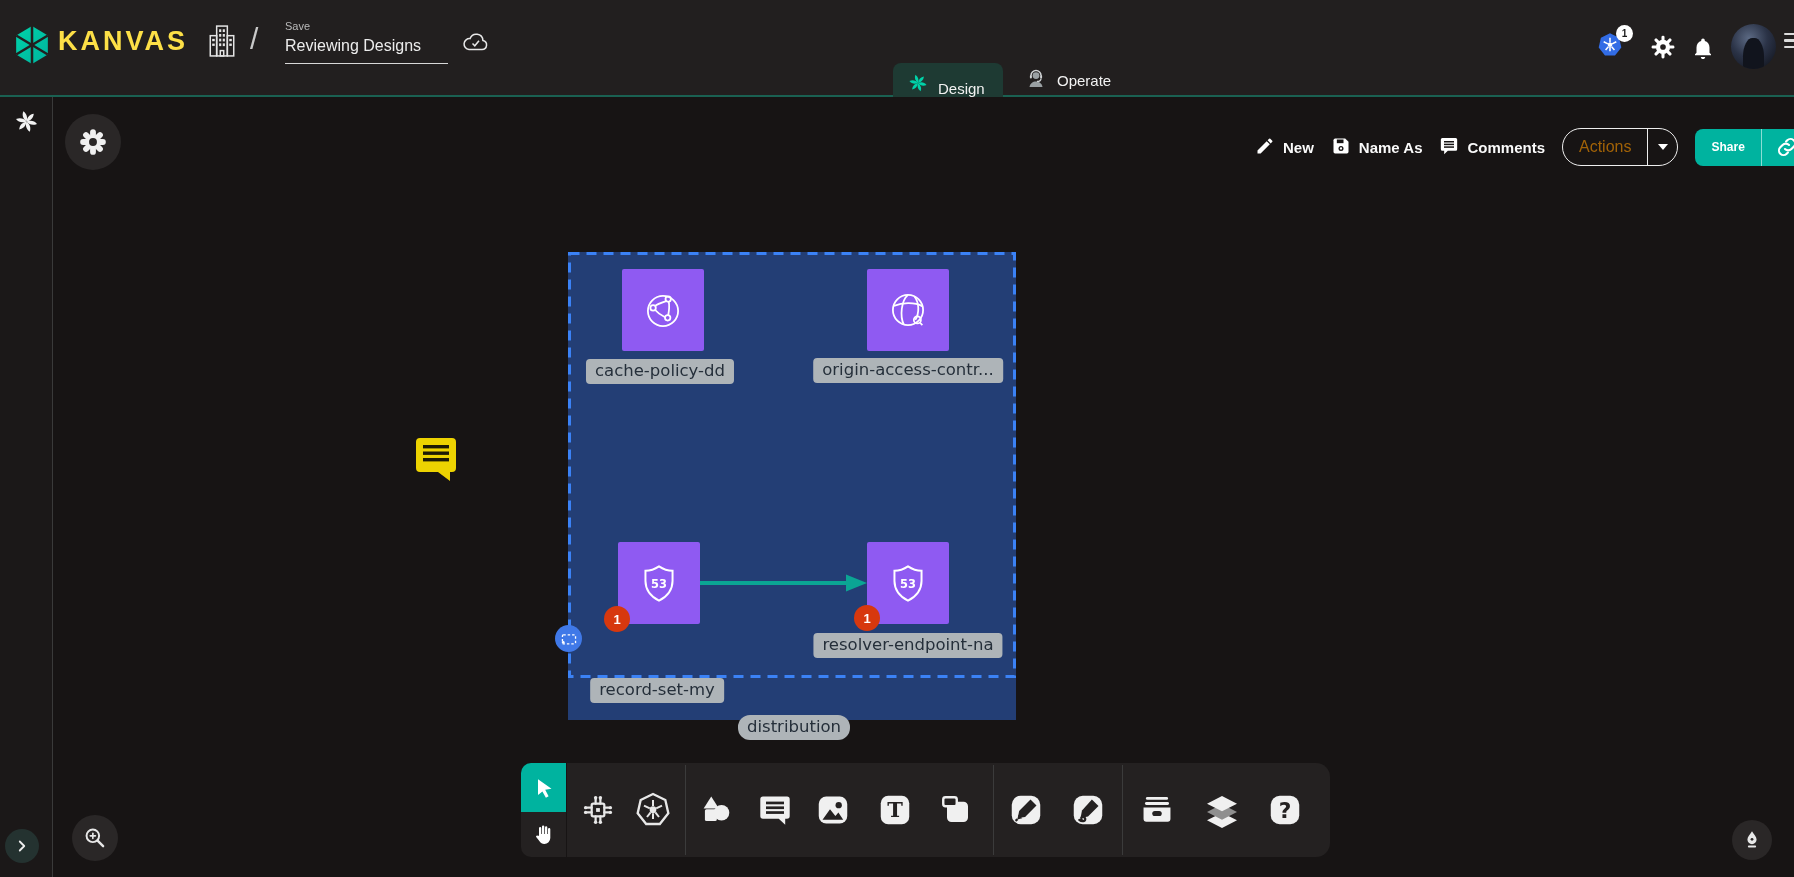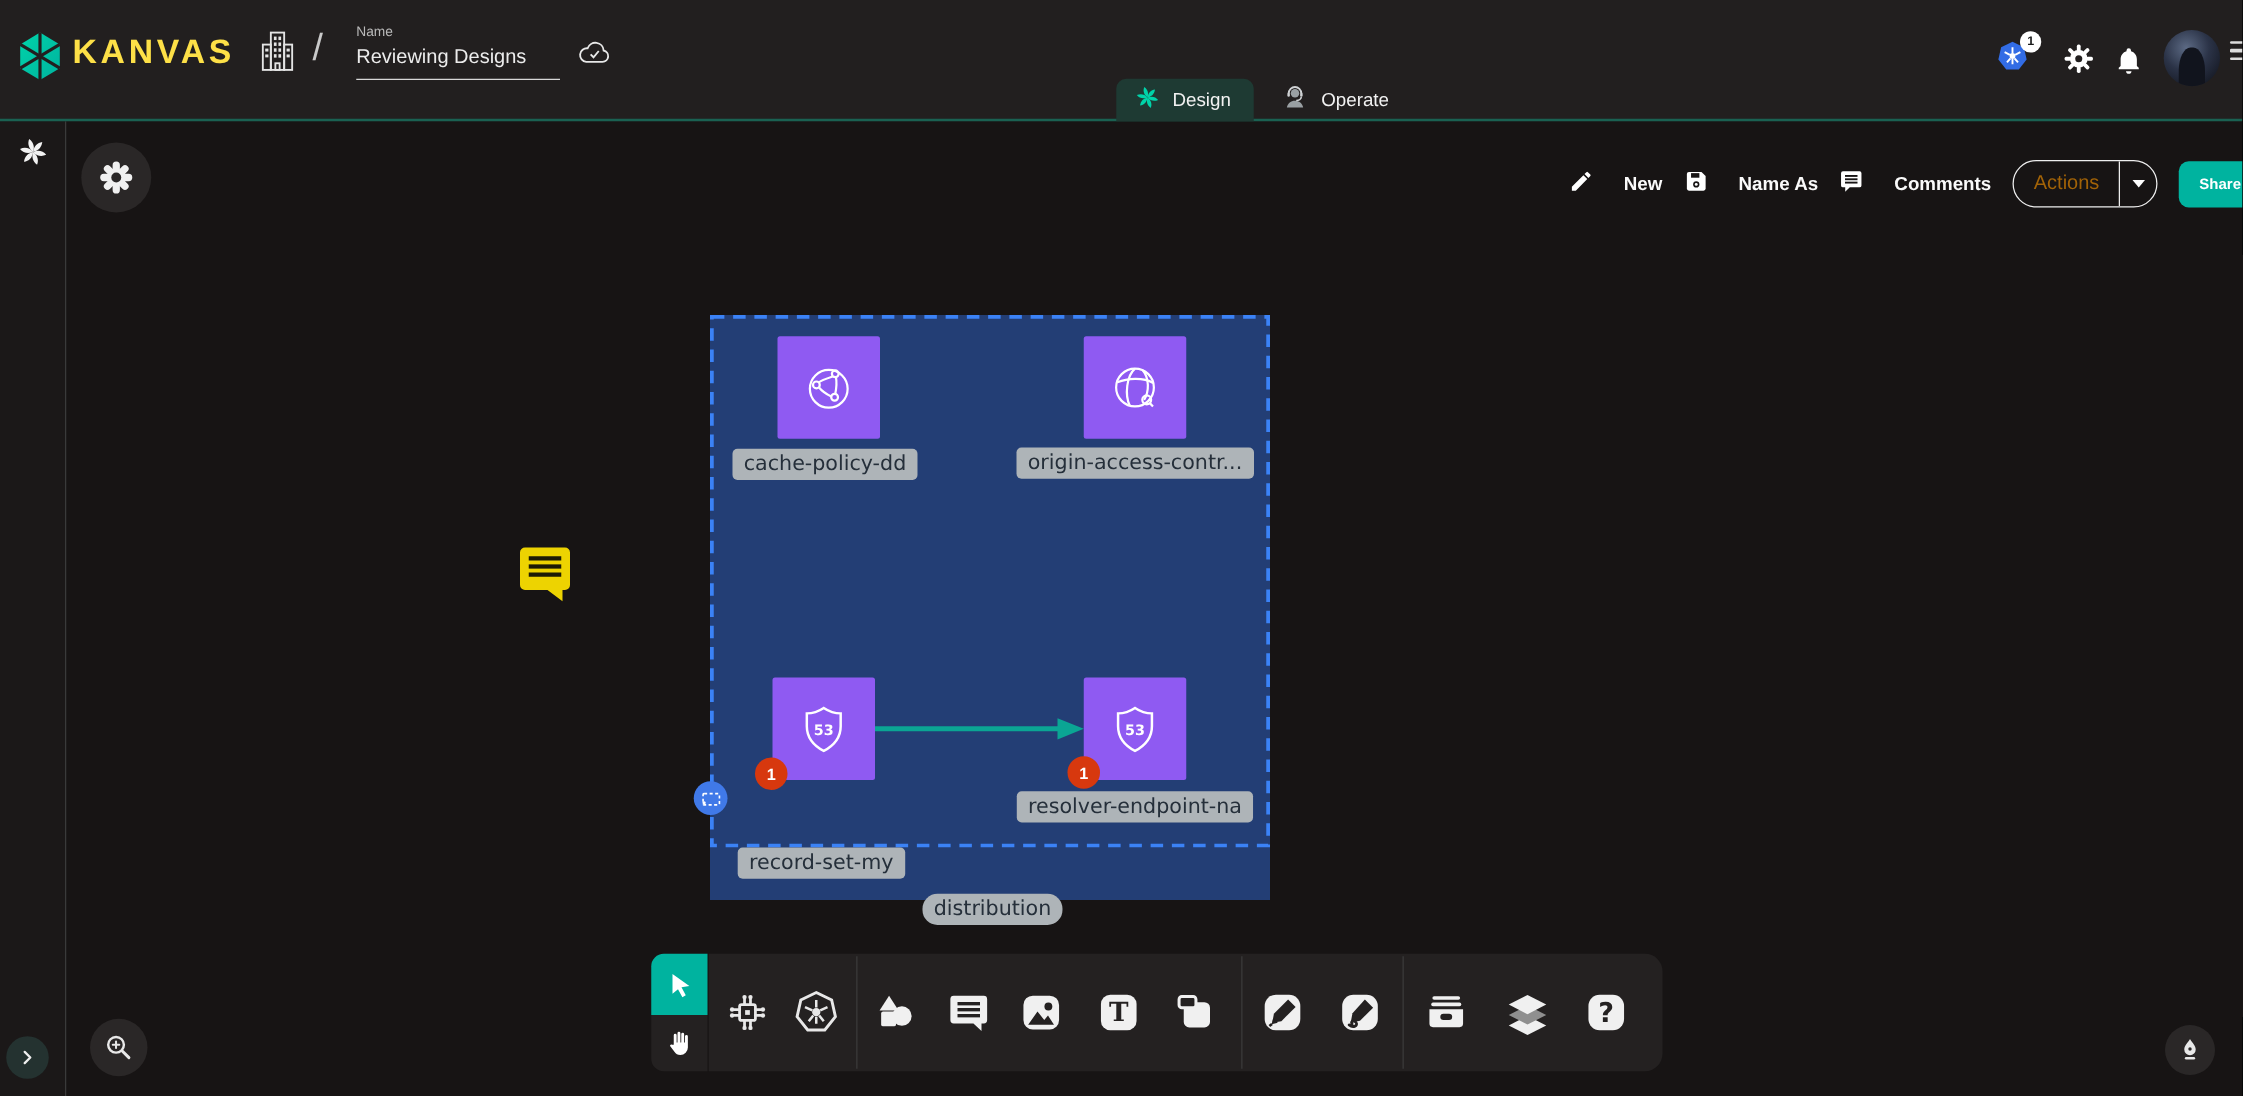--- a/index.html
+++ b/index.html
@@ -21,21 +21,21 @@
   .path-sep { left:250px; top:22px; font-size:30px; color:#c9c9c9; font-weight:300; }
   .name-block { left:285px; top:20px; width:163px; }
   .name-label { font-size:11px; color:#b9b9b9; display:block; }
   .name-input { display:block; width:163px; margin-top:3px; background:transparent;
     border:none; border-bottom:1px solid #d8d8d8; color:#ececec; font-size:16px;
     padding:2px 0 8px 0; font-family:"Liberation Sans", sans-serif; outline:none; }
   .cloud-icon { left:462px; top:31px; }
 
   .tab { height:34px; top:63px; display:flex; align-items:center; gap:9px;
     padding:0 14px; font-size:15px; color:#f2f2f2; cursor:pointer; }
-  .tab-design { left:893px; width:110px; background:#1e3a33; border-radius:8px 8px 0 0; }
+  .tab-design { left:893px; width:110px; background:#1e3a33; border-radius:8px 8px 0 0;align-items:flex-end; }
   .tab-operate { left:1010px; }
   .k8s-wrap { left:1596px; top:31px; }
   .k8s-badge { position:absolute; left:20px; top:-6px; width:17px; height:17px;
     background:#fff; border-radius:50%; color:#1b1b1b; font-size:10px; font-weight:bold;
     display:flex; align-items:center; justify-content:center; }
   .gear-icon { left:1650px; top:34px; }
   .bell-icon { left:1691px; top:35px; }
   .avatar { left:1731px; top:24px; width:45px; height:45px; border-radius:50%;
     background:radial-gradient(circle at 40% 32%, #5c6a84 0%, #2b3347 45%, #0c0e15 100%);
     overflow:hidden; }
@@ -54,21 +54,21 @@
   
   .float-btn { border-radius:50%; background:#2a2727; display:flex; align-items:center;
     justify-content:center; z-index:8; }
   .flower-btn { left:65px; top:114px; width:56px; height:56px; }
   .zoomin-btn { left:72px; top:815px; width:46px; height:46px; }
   .pennib-btn { left:1732px; top:820px; width:40px; height:40px; }
 
   
   #actionbar { position:absolute; left:1255px; top:128px; height:38px; display:flex;
     align-items:center; gap:17px; z-index:9; }
-  .ab-item { display:flex; align-items:center; gap:24px; font-size:15px; font-weight:bold;
+  .ab-item { display:flex; align-items:center; gap:8px; font-size:15px; font-weight:bold;
     color:#fafafa; cursor:pointer; white-space:nowrap; }
   .actions-btn { display:flex; align-items:stretch; height:38px; border:1.5px solid #eee;
     border-radius:19px; overflow:hidden; cursor:pointer; }
   .actions-label { display:flex; align-items:center; padding:0 16px; font-size:16px; color:#a16207; }
   .actions-caret { display:flex; align-items:center; justify-content:center; width:30px;
     border-left:1px solid #eee; }
   .caret-down { width:0; height:0; border-left:5.5px solid transparent;
     border-right:5.5px solid transparent; border-top:6.5px solid #fff; }
   .share-btn { display:flex; align-items:stretch; height:37px; background:#00B39F;
     border-radius:8px; overflow:hidden; cursor:pointer; }
@@ -151,21 +151,21 @@
             <rect x="5.8" y="18.4" width="2.4" height="2.2"></rect>
           <rect x="21.8" y="14" width="2.4" height="2.2"></rect>
             <rect x="21.8" y="18.4" width="2.4" height="2.2"></rect>
         </g>
         <rect x="13.4" y="25" width="3.2" height="5"></rect>
       </svg>
     </span>
     <span class="abs path-sep">/</span>
 
     <div class="abs name-block">
-      <span class="name-label">Name</span>
+      <span class="name-label">Save</span>
       <input class="name-input" type="text" value="Reviewing Designs" style="">
     </div>
 
     <span class="abs cloud-icon">
       <svg width="28" height="22" viewBox="0 0 28 22" fill="none" stroke="#e8e8e8" stroke-width="1.5">
         <path d="M7 18.5h13a4.6 4.6 0 0 0 .9-9.1A6.6 6.6 0 0 0 8.1 7.6 4.3 4.3 0 0 0 7 18.5z"></path>
         <polyline points="10.5,12.5 12.8,14.8 17,9.8"></polyline>
       </svg>
     </span>
 

